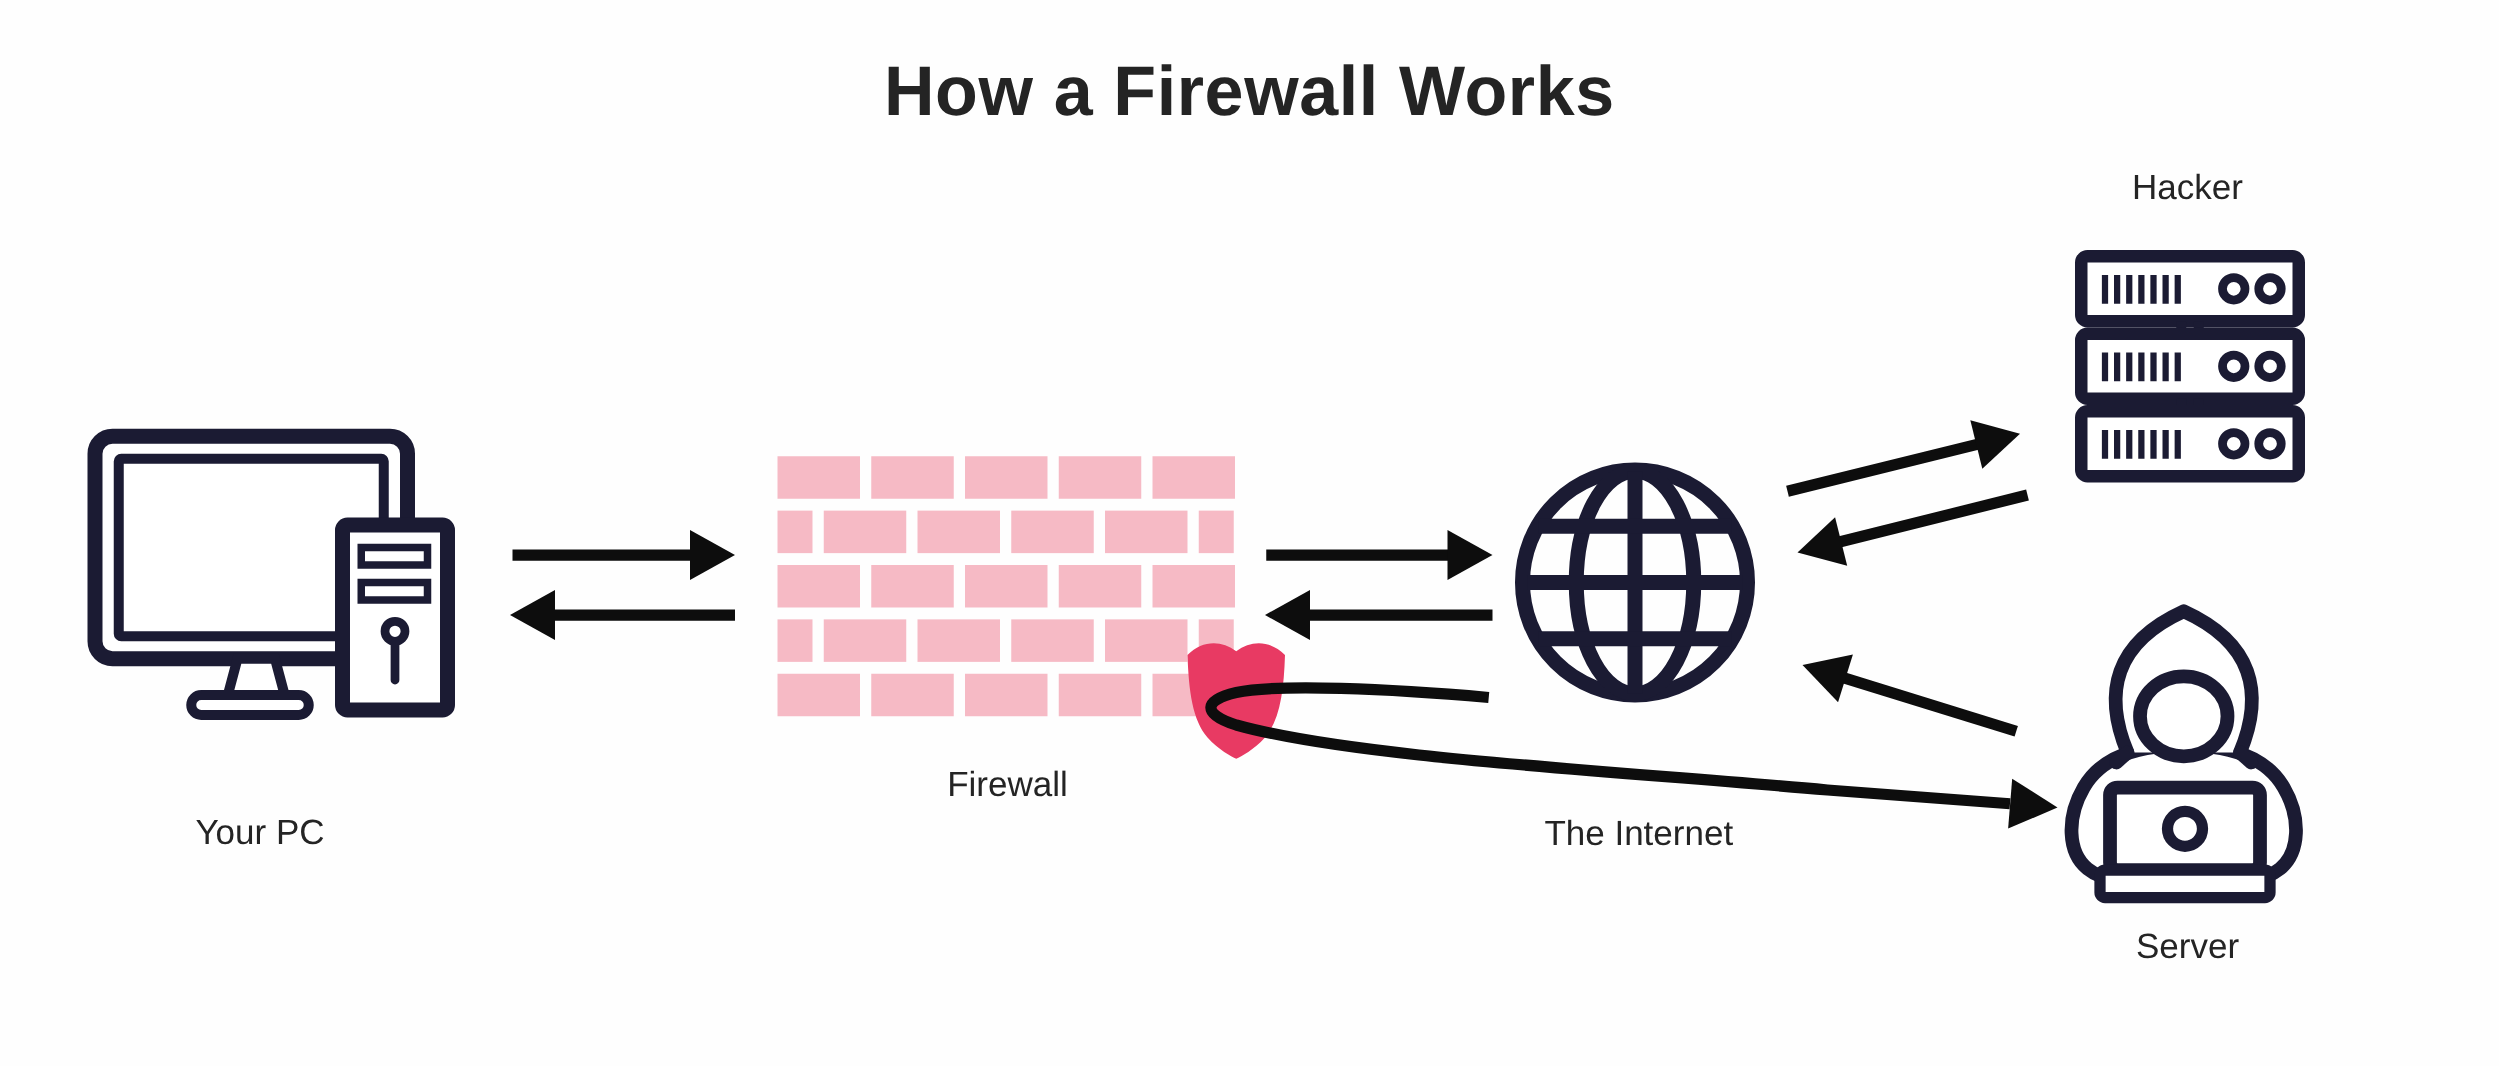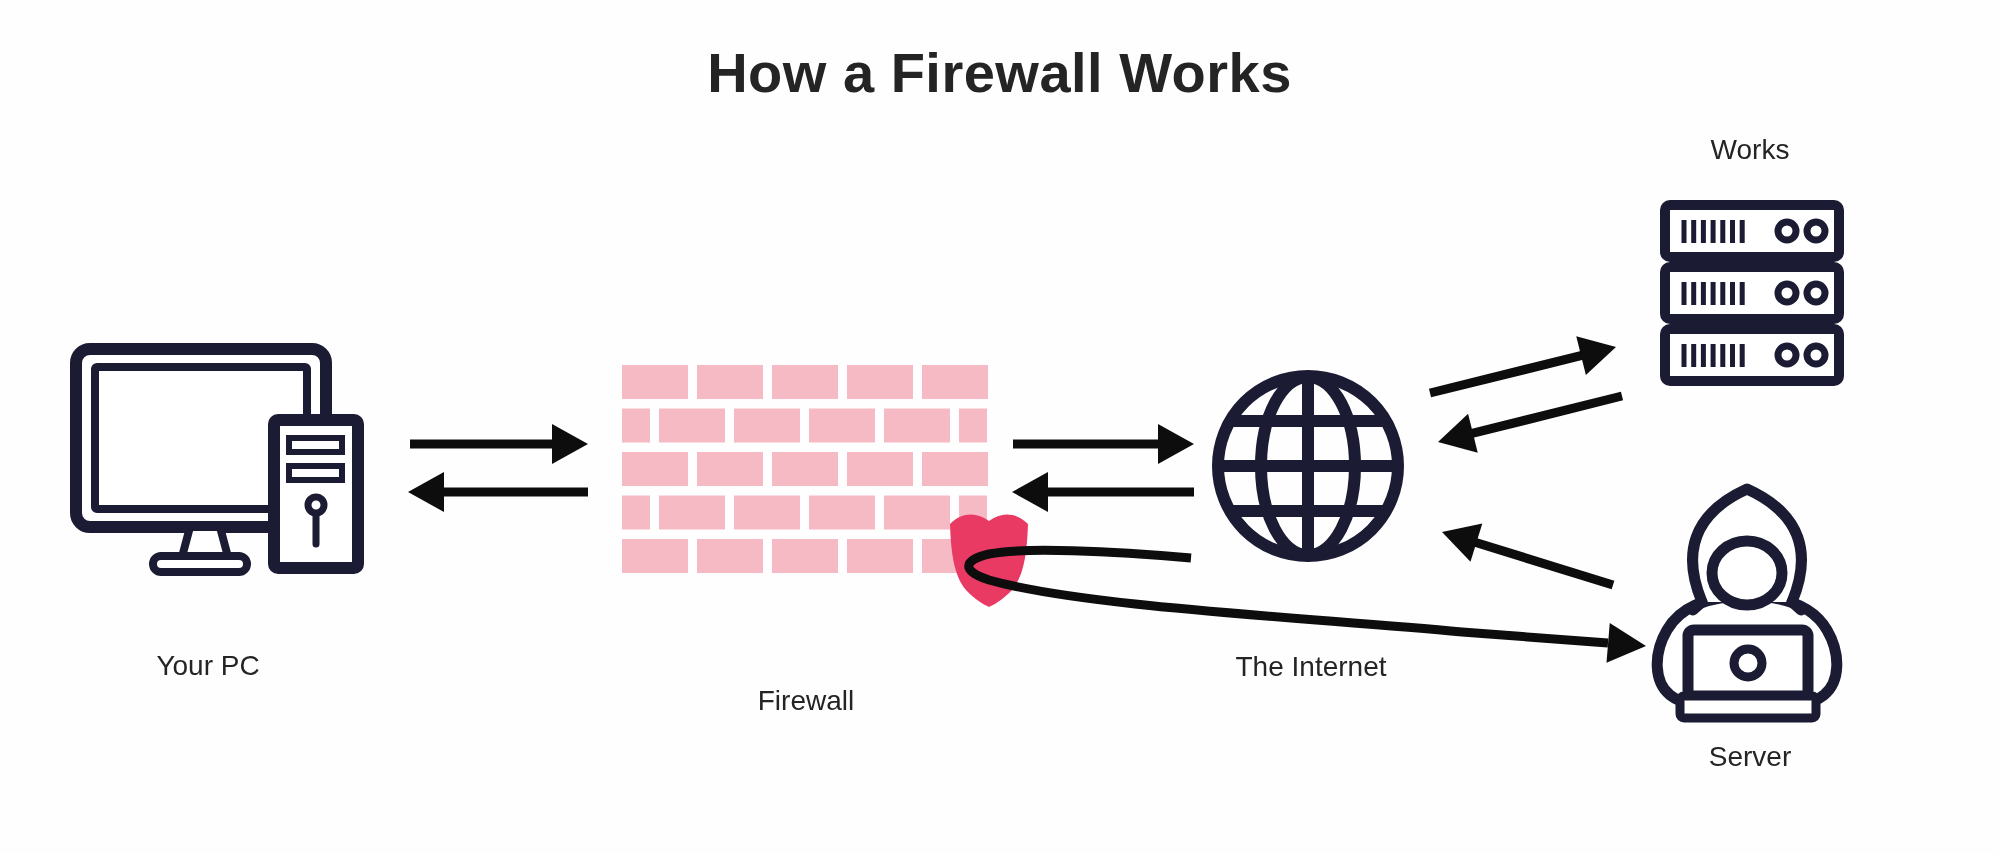--- a/index.html
+++ b/index.html
@@ -172,17 +172,17 @@
       <line class="ink" x1="1702" y1="602" x2="1693" y2="610" stroke-width="11"></line>
       <line class="ink" x1="1792" y1="602" x2="1801" y2="610" stroke-width="11"></line>
       <ellipse class="inkf" cx="1747" cy="573" rx="35" ry="32" stroke-width="11"></ellipse>
       <rect class="inkf" x="1688" y="630" width="120" height="66" rx="6" stroke-width="11"></rect>
       <circle class="inkf" cx="1748" cy="663" r="14" stroke-width="9"></circle>
       <rect class="inkf" x="1680" y="696" width="136" height="22" rx="4" stroke-width="9"></rect>
     </g>
   </svg>
 
   <div class="node-label" style="left:208px;top:650px">Your PC</div>
-  <div class="node-label" style="left:806px;top:685px">Firewall</div>
+  <div class="node-label" style="left:806px;top:612px">Firewall</div>
   <div class="node-label" style="left:1311px;top:651px">The Internet</div>
-  <div class="node-label" style="left:1750px;top:134px">Works</div>
+  <div class="node-label" style="left:1750px;top:134px">Hacker</div>
   <div class="node-label" style="left:1750px;top:741px">Server</div>
 </div>
 
 </body></html>

